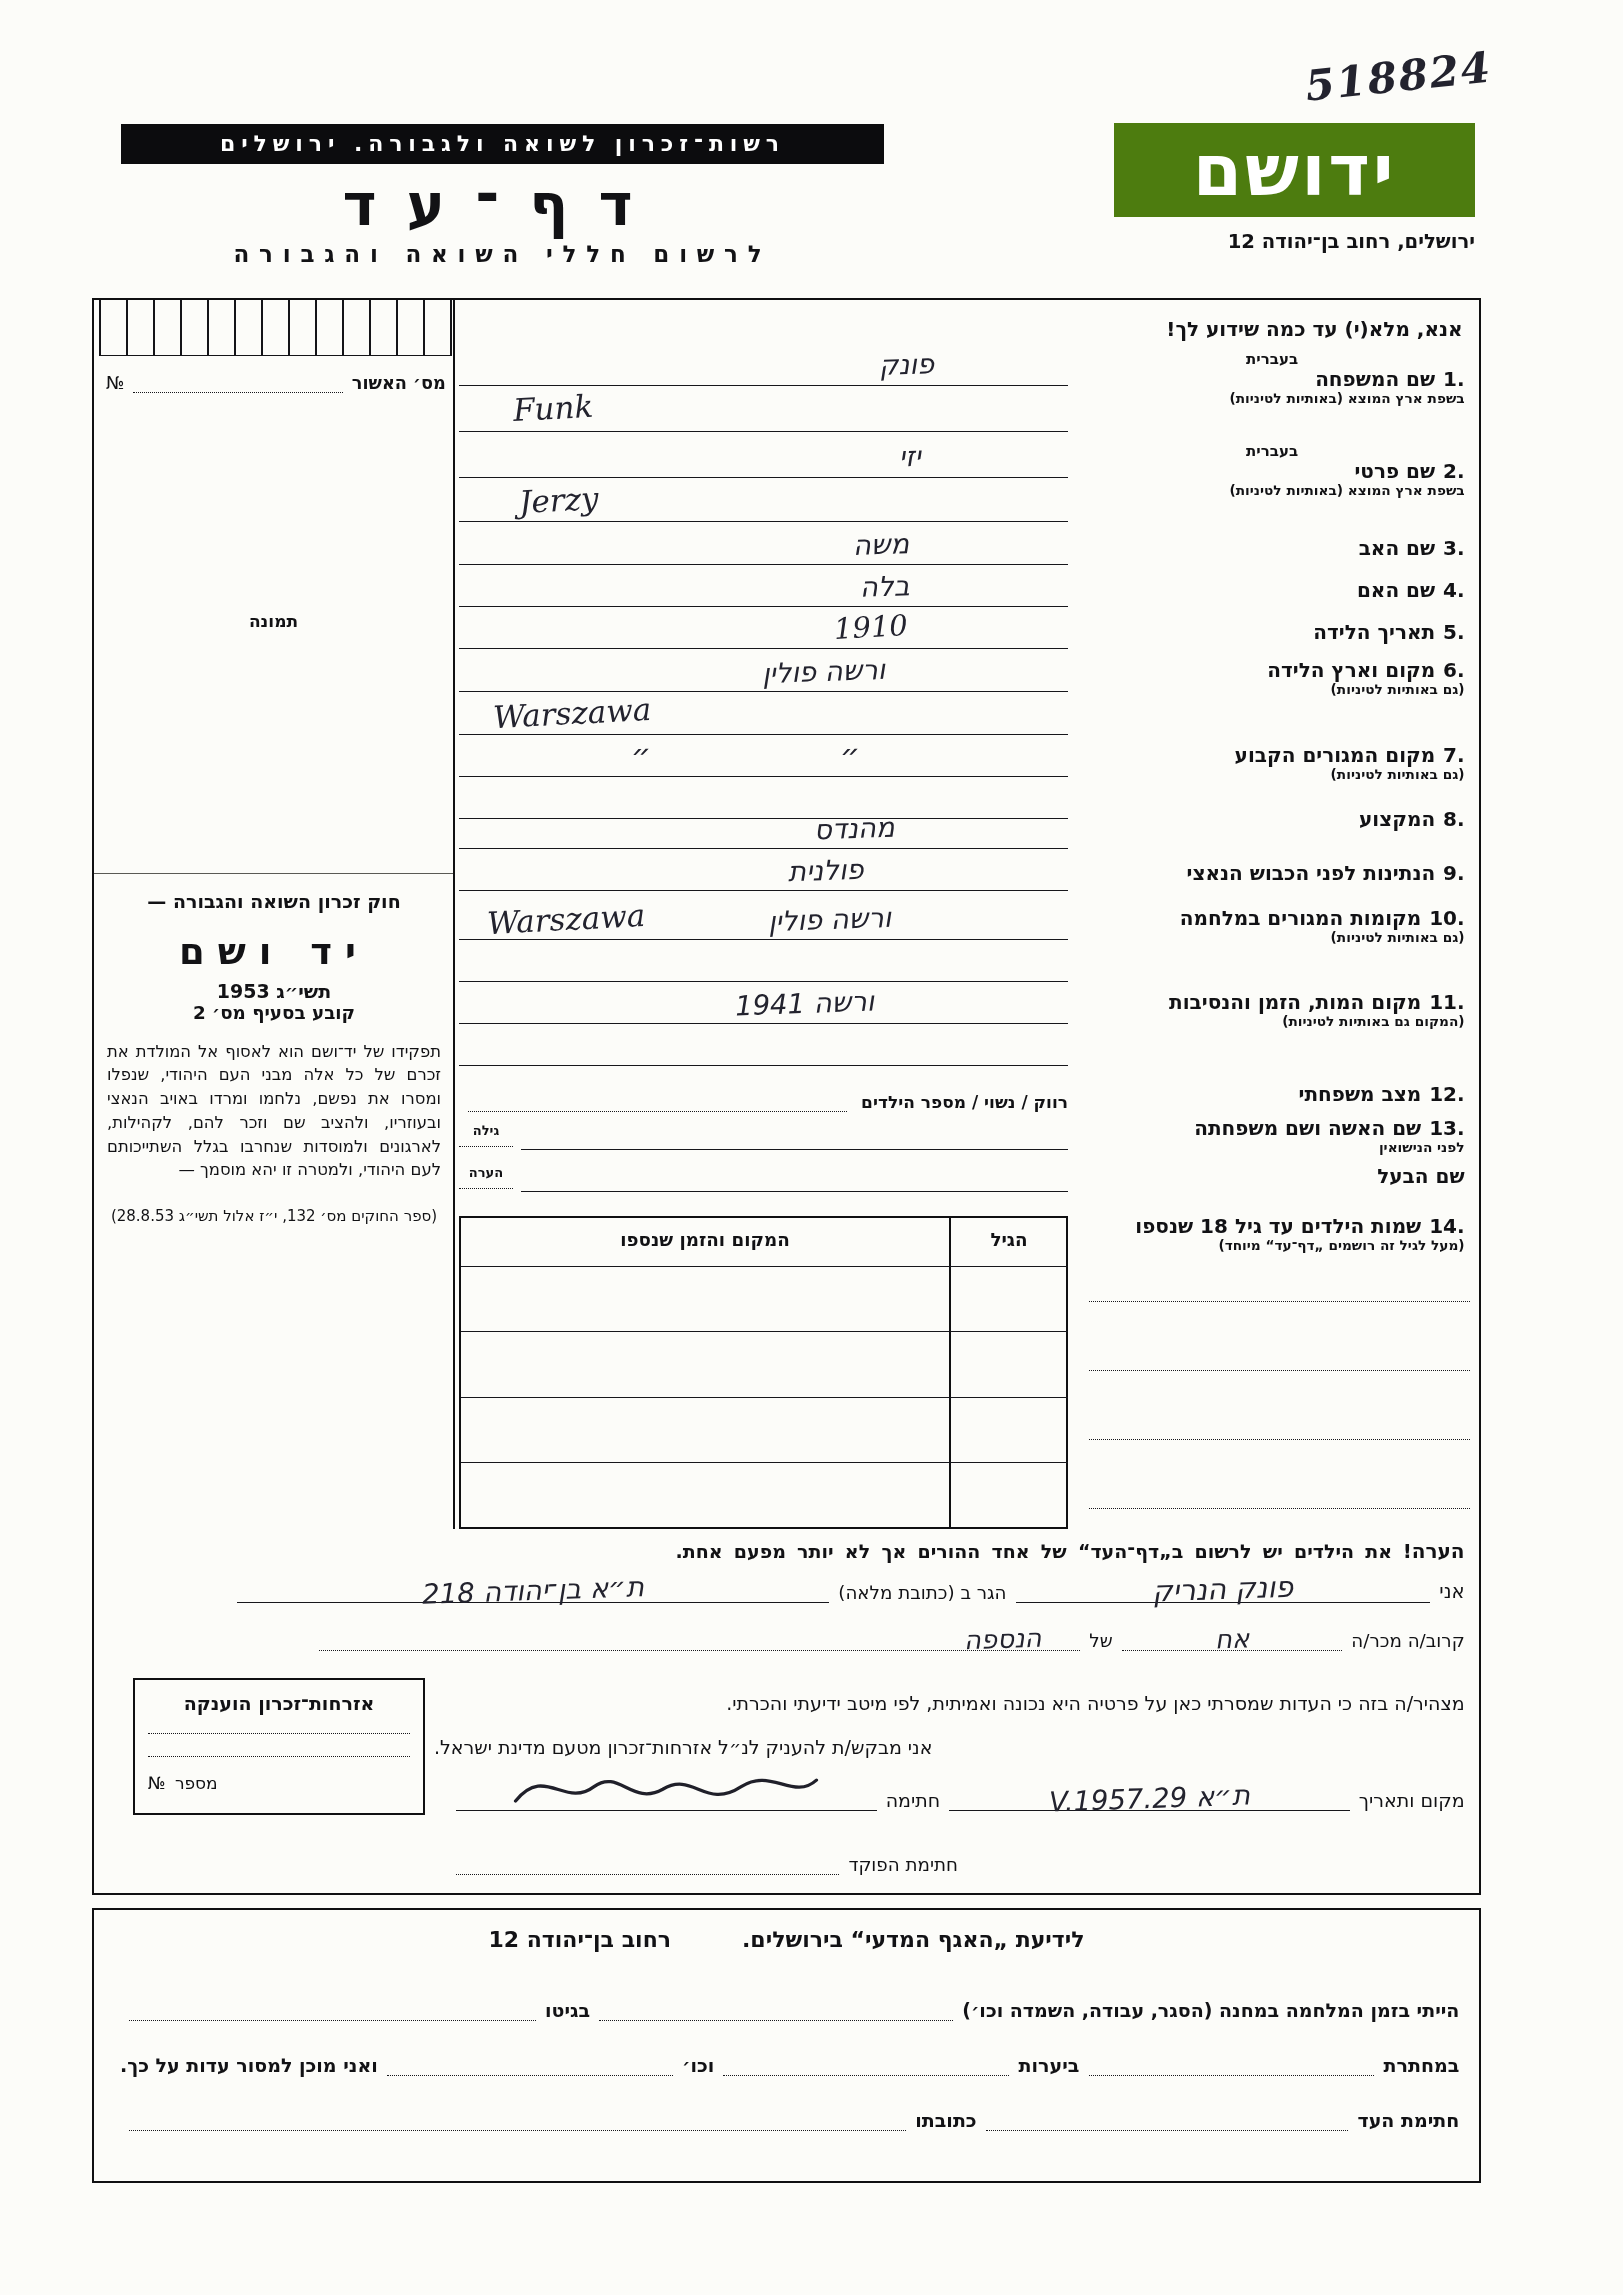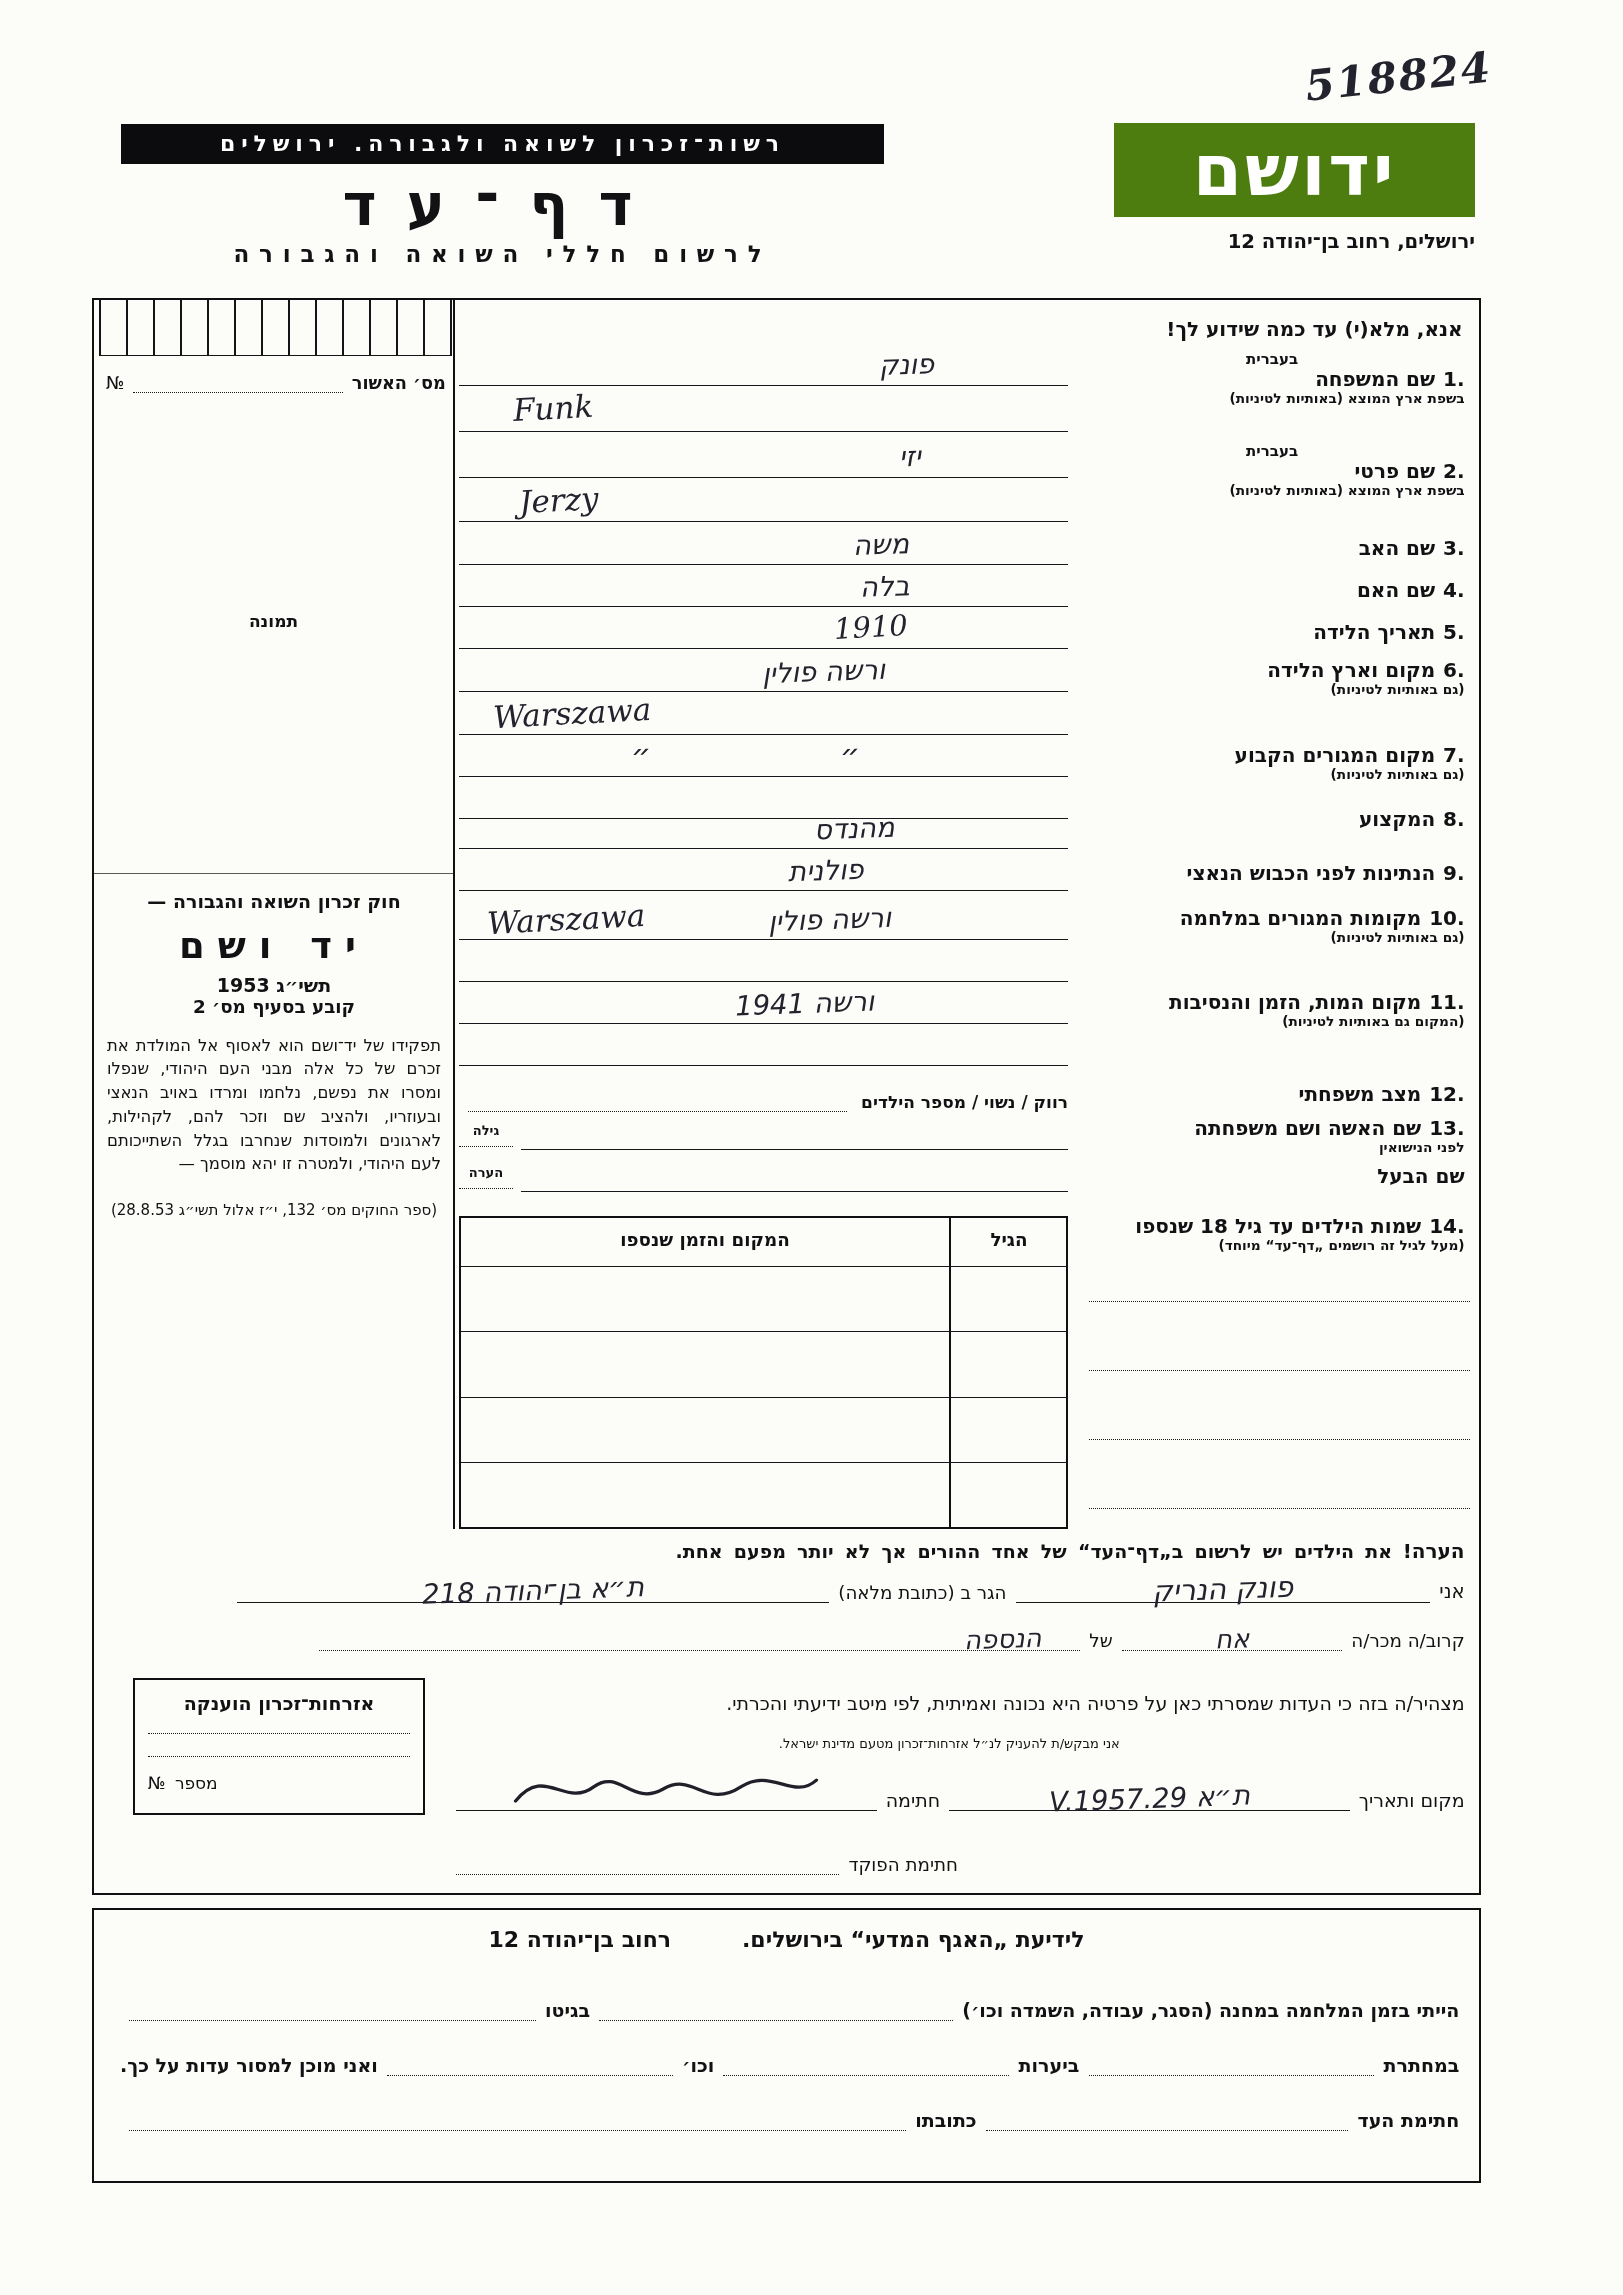--- a/index.html
+++ b/index.html
@@ -60,21 +60,21 @@
       <span class="b" style="font-size:17.7px">מס׳ האשור</span>
       <span class="gap d"></span>
       <span style="font-size:17.7px">№</span>
     </div>
 
     <div class="abs b" style="left:0;top:311px;width:359px;text-align:center;font-size:17px">תמונה</div>
     <div class="abs thinline" style="left:0;top:573px;width:359px"></div>
 
     <div class="abs" style="left:13px;top:590px;width:334px">
       <div class="b" style="font-size:19px;text-align:center">חוק זכרון השואה והגבורה —</div>
-      <div class="b" style="font-size:37px;letter-spacing:13px;text-align:center;margin-top:12px">יד ושם</div>
+      <div class="b" style="font-size:37px;letter-spacing:13px;text-align:center;margin-top:18px">יד ושם</div>
       <div class="b" style="font-size:19px;text-align:center;margin-top:6.5px">תשי״ג 1953</div>
       <div class="b" style="font-size:18.3px;text-align:center;margin-top:0">קובע בסעיף מס׳ 2</div>
       <div style="font-size:16.4px;line-height:1.45;text-align:justify;margin-top:17px">תפקידו של יד־ושם הוא לאסוף אל המולדת את זכרם של כל אלה מבני העם היהודי, שנפלו ומסרו את נפשם, נלחמו ומרדו באויב הנאצי ובעוזריו, ולהציב שם וזכר להם, לקהילות, לארגונים ולמוסדות שנחרבו בגלל השתייכותם לעם היהודי, ולמטרה זו יהא מוסמך —</div>
       <div style="font-size:15px;text-align:center;margin-top:23.6px;line-height:1.4">(ספר החוקים מס׳ 132, י״ז אלול תשי״ג 28.8.53)</div>
     </div>
 
     <div class="abs flabel" style="top:51px">
       <div class="fabove">בעברית</div>
       <div class="fmain"><span class="fnum">1.</span><span>שם המשפחה</span></div>
       <div class="fbelow">בשפת ארץ המוצא (באותיות לטיניות)</div>
@@ -217,21 +217,21 @@
       <span class="gap d" style="flex:0.55">
           <span class="hw hwhe" style="font-size:26px">אח</span>
         </span>
       <span style="font-size:18.3px">של</span>
       <span class="gap d" style="flex:1.9;justify-content:flex-start">
           <span class="hw hwhe" style="font-size:26px;margin-right:39px">הנספה</span>
         </span>
     </div>
 
     <div class="abs" style="top:1392px;right:14.4px;left:340px;font-size:19px;text-align:right">מצהיר/ה בזה כי העדות שמסרתי כאן על פרטיה היא נכונה ואמיתית, לפי מיטב ידיעתי והכרתי.</div>
-    <div class="abs" style="top:1436px;right:14.4px;left:340px;font-size:13px;text-align:center">אני מבקש/ת להעניק לנ״ל אזרחות־זכרון מטעם מדינת ישראל.</div>
+    <div class="abs" style="top:1436px;right:14.4px;left:340px;font-size:19px;text-align:left">אני מבקש/ת להעניק לנ״ל אזרחות־זכרון מטעם מדינת ישראל.</div>
 
     <div class="abs drow" style="top:1456px;left:353px;right:14.4px;height:55px">
       <span style="font-size:19px">מקום ותאריך</span>
       <span class="gap" style="flex:1">
           <span class="hw hwhe" style="font-size:27.5px">ת״א  29.V.1957</span>
         </span>
       <span style="font-size:19px">חתימה</span>
       <span class="gap" style="flex:1.05">
         <svg width="314" height="54" viewBox="0 0 480 82" style="margin-bottom:-2.6px">
           <path d="M10,64 C55,8 85,76 130,42 C168,14 188,72 235,46 C282,18 300,78 355,42 C400,12 435,64 470,32" fill="none" stroke="#20202a" stroke-width="5" stroke-linecap="round"></path>

